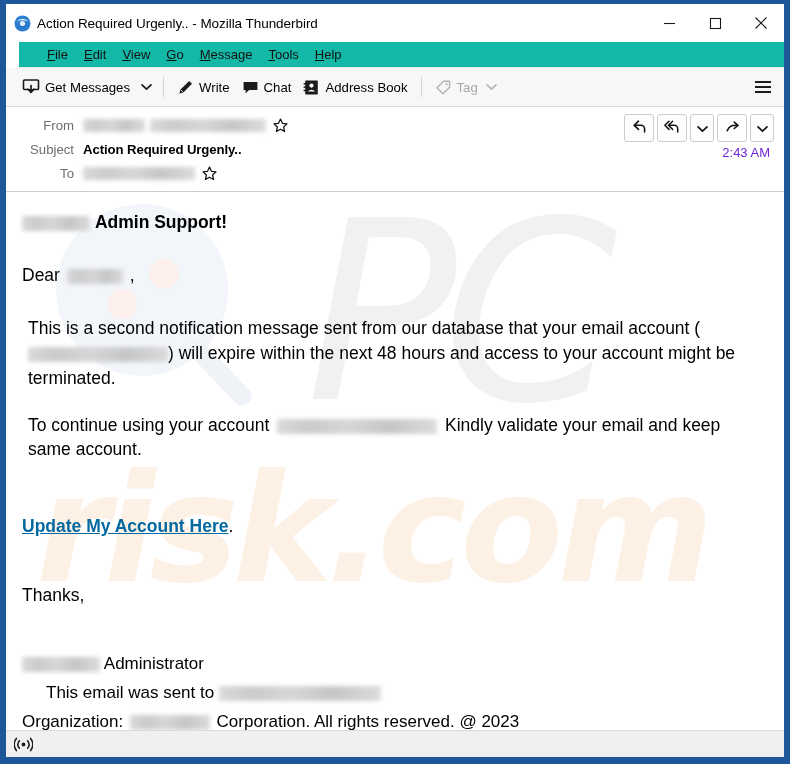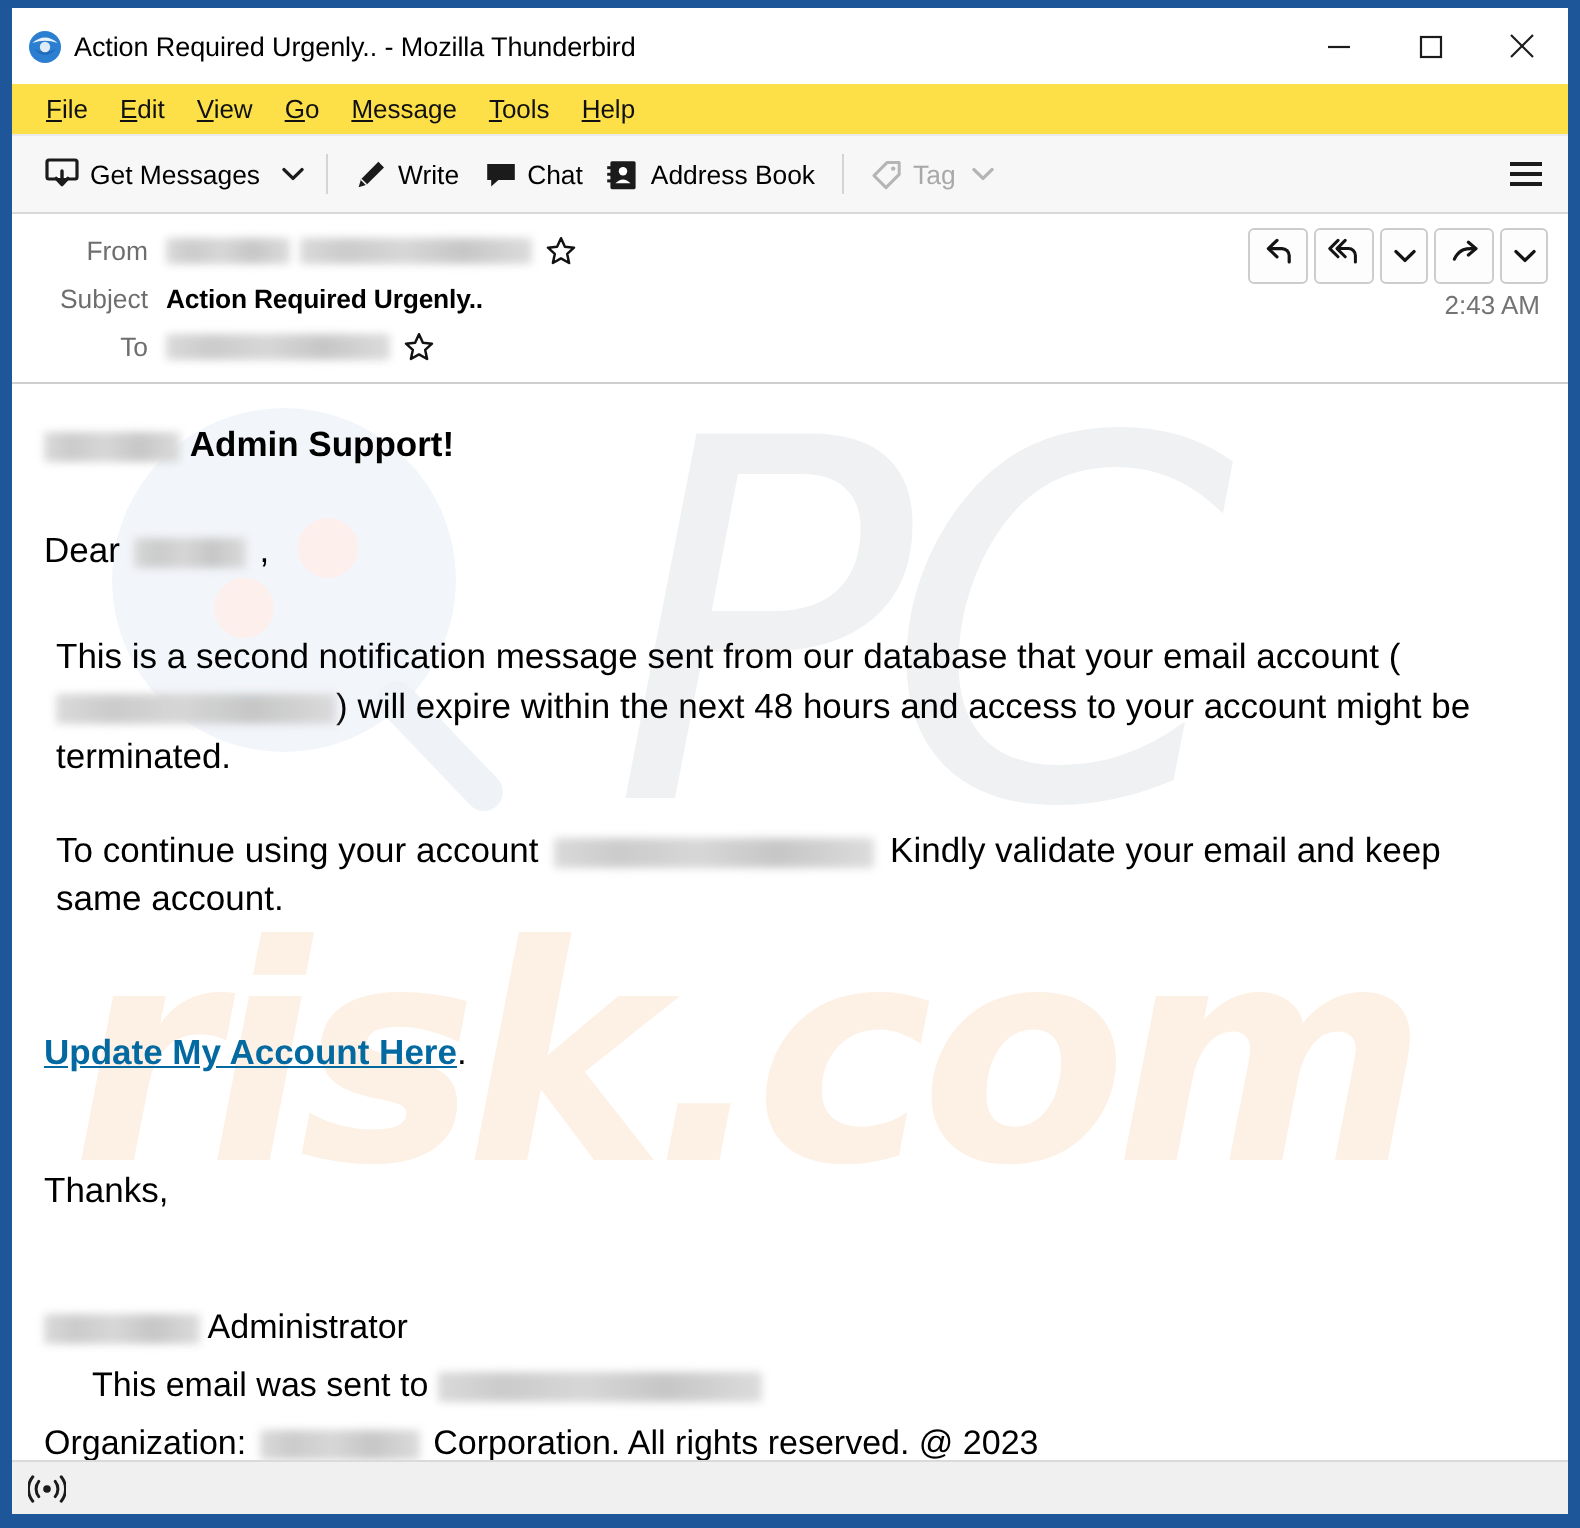--- a/index.html
+++ b/index.html
@@ -66,25 +66,26 @@
     align-items: center;
     justify-content: center;
     color: #1b1b1b;
   }
   .winbtn svg { display: block; }
 
   
   .menubar {
     height: 25px;
     min-height: 25px;
-    background: #fde047;
+    background: #14b8a6;
     border-bottom: 1px solid #eaeaea;
     display: flex;
     align-items: center;
-    padding-left: 9px;
+    padding-left: 20px;
+    margin-left: 13px;
   }
   .menuitem {
     font-size: 13px;
     color: #111111;
     padding: 0 8px;
     line-height: 25px;
     white-space: nowrap;
   }
   .menuitem .u { text-decoration: underline; }
 
@@ -192,21 +193,21 @@
     display: flex;
     align-items: center;
     justify-content: center;
   }
   .hbtn.narrow { width: 22px; }
   .msgtime {
     position: absolute;
     right: 14px;
     top: 38px;
     font-size: 13px;
-    color: #737373;
+    color: #6d28d9;
   }
 
   
   .msgbody {
     flex: 1 1 auto;
     position: relative;
     background: #ffffff;
     overflow: hidden;
   }
   .wm {

